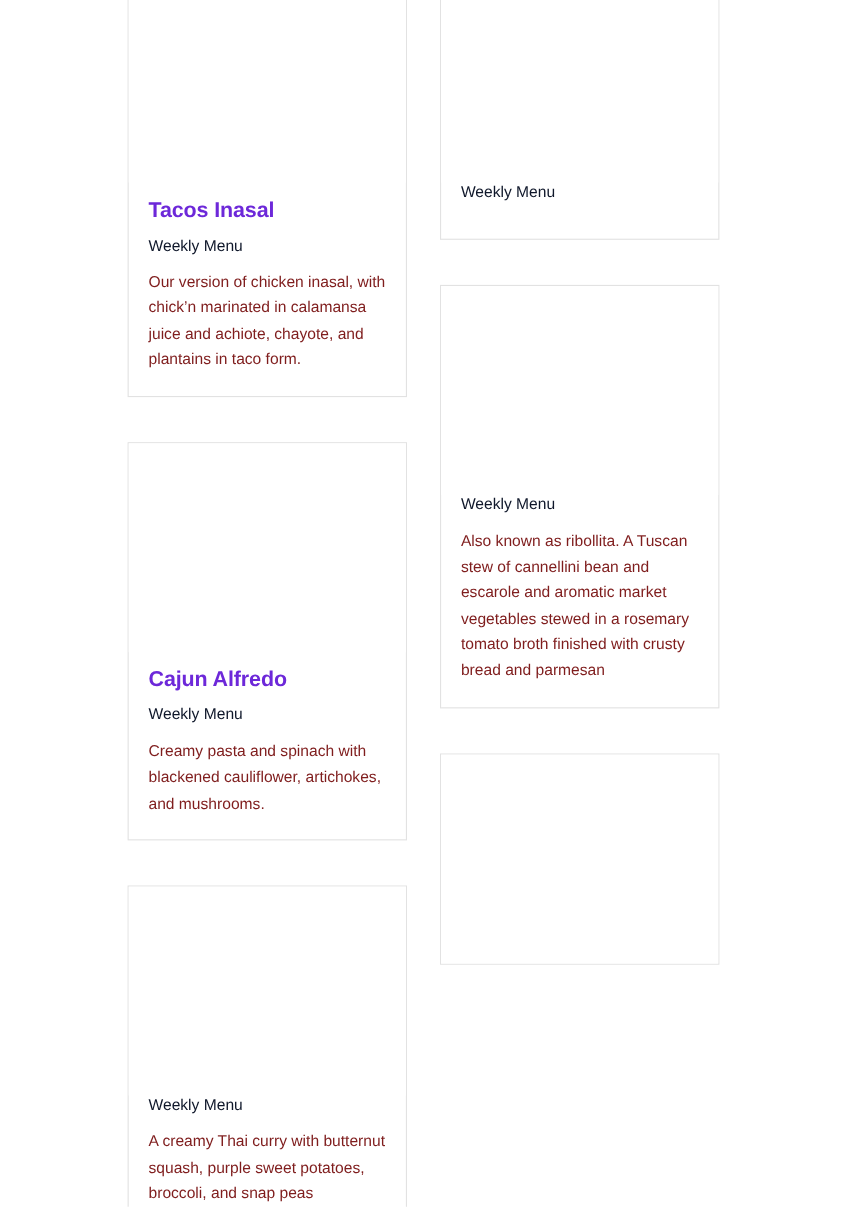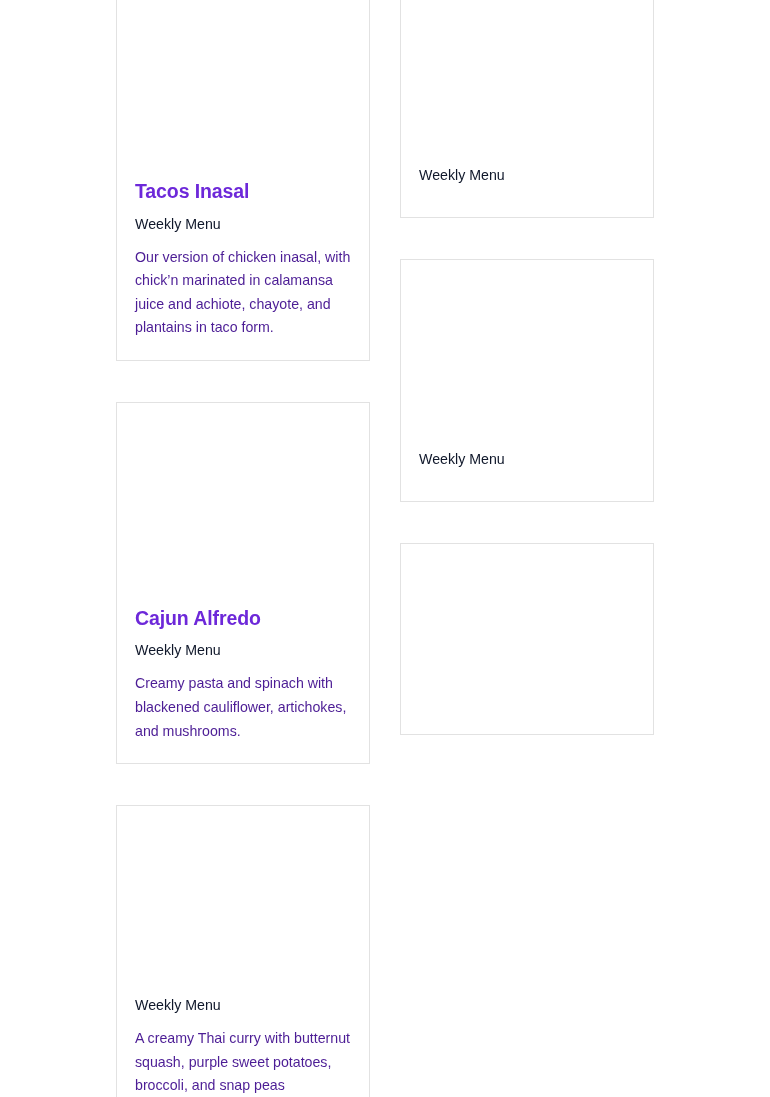--- a/index.html
+++ b/index.html
@@ -53,21 +53,21 @@
   .card-meta {
     font-size:14.2px;
     line-height:18px;
     color:#0f172a;
     font-weight:400;
     margin-bottom:13px;
   }
   .card-desc {
     font-size:14.2px;
     line-height:23.6px;
-    color:#4c1d95;
+    color:#7f1d1d;
     font-weight:400;
   }
 </style>
 </head>
 <body>
 
 <div class="page">
   <div class="grid">
 
     <div class="col col-left">
@@ -106,20 +106,21 @@
         <div class="card-media" style="height:205px"></div>
         <div class="card-body">
           <div class="card-meta">Weekly Menu</div>
         </div>
       </div>
 
       <div class="card">
         <div class="card-media" style="height:190px"></div>
         <div class="card-body">
           <div class="card-meta">Weekly Menu</div>
+          <div class="card-desc">Also known as ribollita. A Tuscan stew of cannellini bean and escarole and aromatic market vegetables stewed in a rosemary tomato broth finished with crusty bread and parmesan</div>
         </div>
       </div>
 
       <div class="card">
         <div class="card-media" style="height:190px"></div>
 
       </div>
 
     </div>
 

